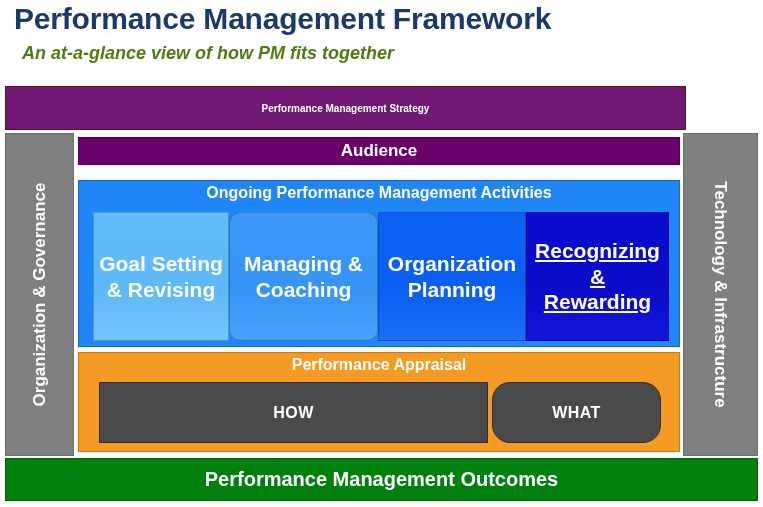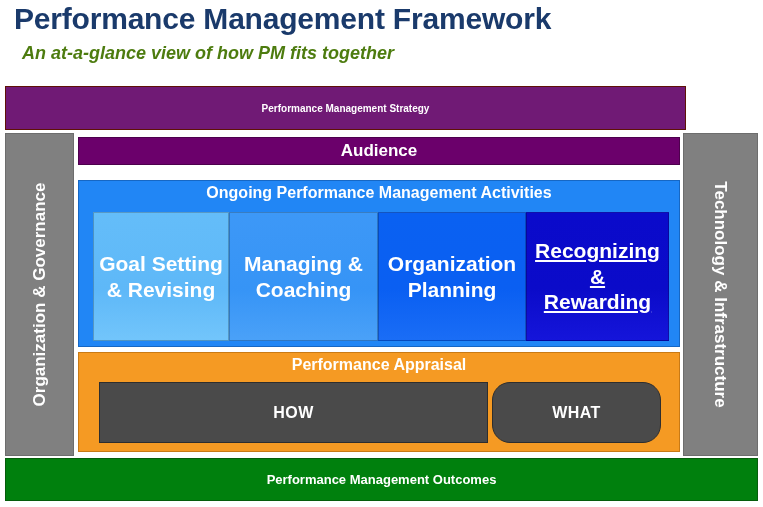--- a/index.html
+++ b/index.html
@@ -74,21 +74,21 @@
   }
 
   
   .outcomes-bar {
     left: 5px;
     top: 458px;
     width: 753px;
     height: 43px;
     background: #00800D;
     border: 1px solid #065c0c;
-    font-size: 13px;
+    font-size: 20px;
   }
 
   
   .middle-row {
     position: absolute;
     left: 5px;
     top: 133px;
     width: 753px;
     height: 323px;
   }
@@ -181,21 +181,21 @@
     justify-content: center;
     color: #FFFFFF;
     font-weight: bold;
     font-size: 21px;
     line-height: 1.22;
     text-align: center;
     border: 1px solid rgba(0,0,0,0.22);
     white-space: pre-line;
   }
   .activity-box.b1 { width: 136px; background: linear-gradient(180deg,#64BDF9 0%, #5EB8F8 60%, #72C5FB 100%); }
-  .activity-box.b2 { width: 149px; background: linear-gradient(180deg,#3D98F7 0%, #3694F6 60%, #4AA1F8 100%); }
+  .activity-box.b2 { width: 149px; background: linear-gradient(180deg,#3D98F7 0%, #3694F6 60%, #4AA1F8 100%); border-radius: 11px; }
   .activity-box.b3 { width: 148px; background: linear-gradient(180deg,#0A61F2 0%, #0A5FF2 60%, #1A6DF6 100%); }
   .activity-box.b4 { width: 143px; background: linear-gradient(180deg,#0A0ACB 0%, #0B0BC9 60%, #1515DA 100%); text-decoration: underline; }
 
   .appraisal-panel {
     position: absolute;
     left: 4px;
     top: 219px;
     width: 602px;
     height: 100px;
     background: #F59A23;

